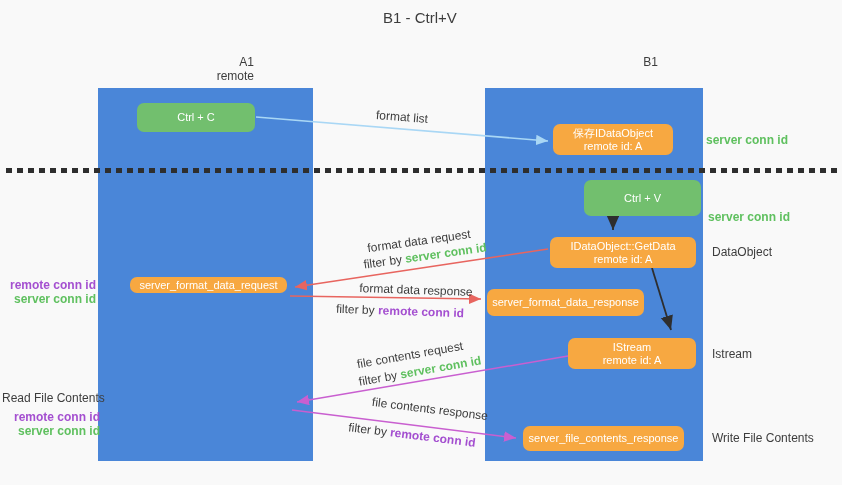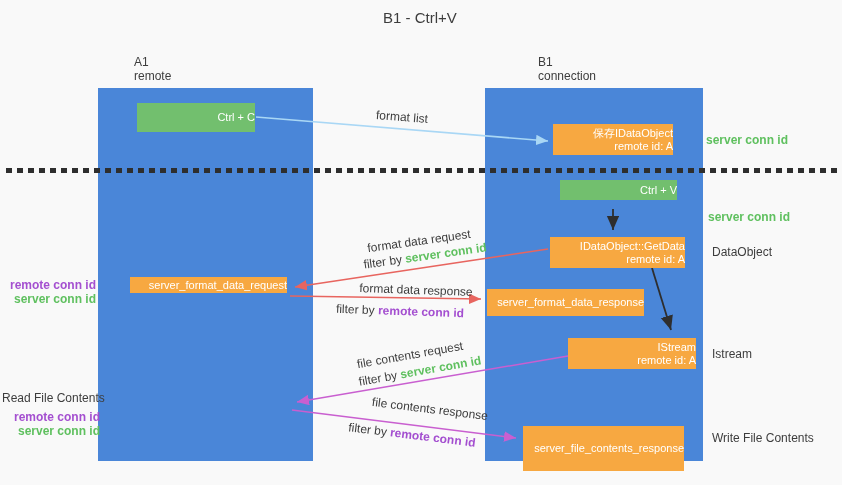--- a/index.html
+++ b/index.html
@@ -7,38 +7,38 @@
     position:relative; width:842px; height:485px;
     background:var(--background,#f9f9f9);
     font-family:"Liberation Sans","DejaVu Sans",sans-serif;
     overflow:hidden; color:var(--text-dark,#3d3d3d);
   }
   .title {
     position:absolute; left:300px; top:8px; width:240px;
     text-align:center; font-size:15px; line-height:20px; color:var(--text-dark,#3d3d3d);
   }
   .lane-header {
-    position:absolute; width:120px; text-align:left;
+    position:absolute; width:120px; text-align:right;
     font-size:12px; line-height:14px; color:var(--text-dark,#3d3d3d);
   }
   .lane {
     position:absolute; top:88px; height:373px;
     background:var(--column-blue,#4a86d8);
   }
   .lane.left  { left:98px;  width:215px; }
   .lane.right { left:485px; width:218px; }
   .dotted-line {
     position:absolute; left:6px; top:168px; width:832px; height:5px;
     background:repeating-linear-gradient(90deg, var(--arrow-black,#2e2e2e) 0 6px, transparent 6px 11px);
   }
   svg.arrows { position:absolute; left:0; top:0; z-index:2; pointer-events:none; }
   .node {
     position:absolute; z-index:3; display:flex; flex-direction:column;
-    align-items:flex-end; justify-content:center;
-    color:#ffffff; font-size:11px; line-height:13px; text-align:center; white-space:nowrap;
+    align-items:center; justify-content:center;
+    color:#ffffff; font-size:11px; line-height:13px; text-align:center; white-space:nowrap;border-radius:7px;
   }
   .green-node  { background:var(--box-green,#72bf6e); }
   .orange-node { background:var(--box-orange,#f7a841); }
   .lbl { position:absolute; z-index:4; font-size:12px; white-space:nowrap; color:var(--text-dark,#3d3d3d); }
   .ctr { transform-origin:center; }
   .green-b  { color:var(--text-green,#5fc05f);  font-weight:bold; }
   .purple-b { color:var(--text-purple,#a44fd0); font-weight:bold; }
   .side-stack { text-align:right; line-height:14px; }
   .stroke-blue    { stroke:var(--arrow-blue,#a9d7f5); }
   .stroke-red     { stroke:var(--arrow-red,#e8655f); }
@@ -57,21 +57,20 @@
   <div class="title">
     <div>B1 - Ctrl+V</div>
   </div>
 
   <div class="lane-header" style="left:134px; top:55px;">
     <div>A1</div>
     <div>remote</div>
   </div>
   <div class="lane-header" style="left:538px; top:55px;">
     <div>B1</div>
-    <div>connection</div>
   </div>
 
   <div class="lane left"></div>
   <div class="lane right"></div>
 
   <div class="dotted-line"></div>
 
   <svg class="arrows" width="842" height="485" viewBox="0 0 842 485">
     <defs>
       <marker id="mBlue" markerWidth="9" markerHeight="8" refX="8" refY="3.5" orient="auto">
@@ -98,44 +97,44 @@
 
   <div class="node green-node" style="left:137px; top:103px; width:118px; height:29px;">
     <div>Ctrl + C</div>
   </div>
 
   <div class="node orange-node" style="left:553px; top:124px; width:120px; height:31px;">
     <div>保存IDataObject</div>
     <div>remote id: A</div>
   </div>
 
-  <div class="node green-node" style="left:560px; top:180px; width:117px; height:20px;">
+  <div class="node green-node" style="left:584px; top:180px; width:117px; height:36px;">
     <div>Ctrl + V</div>
   </div>
 
-  <div class="node orange-node" style="left:550px; top:237px; width:135px; height:31px;">
+  <div class="node orange-node" style="left:550px; top:237px; width:146px; height:31px;">
     <div>IDataObject::GetData</div>
     <div>remote id: A</div>
   </div>
 
   <div class="node orange-node" style="left:130px; top:277px; width:157px; height:16px;">
     <div>server_format_data_request</div>
   </div>
 
   <div class="node orange-node" style="left:487px; top:289px; width:157px; height:27px;">
     <div>server_format_data_response</div>
   </div>
 
   <div class="node orange-node" style="left:568px; top:338px; width:128px; height:31px;">
     <div>IStream</div>
     <div>remote id: A</div>
   </div>
 
 
-  <div class="node orange-node" style="left:523px; top:426px; width:161px; height:45px;">
+  <div class="node orange-node" style="left:523px; top:426px; width:161px; height:25px;">
     <div>server_file_contents_response</div>
   </div>
 
   <div class="lbl ctr" style="left:402px; top:117px; transform:translate(-50%,-50%) rotate(4.5deg);">format list</div>
 
   <div class="lbl ctr" style="left:419px; top:241px; transform:translate(-50%,-50%) rotate(-8deg);">format data request</div>
   <div class="lbl ctr" style="left:425px; top:256px; transform:translate(-50%,-50%) rotate(-8deg);">
     <span>filter by</span>
     <span class="green-b">server conn id</span>
   </div>

